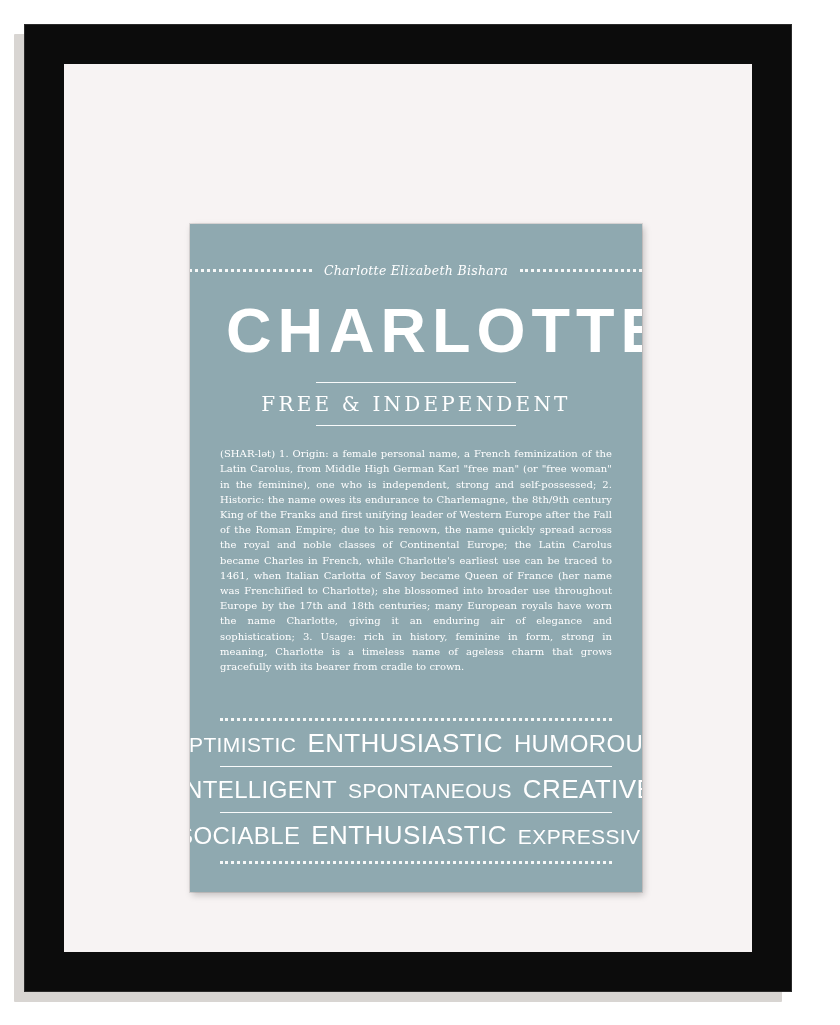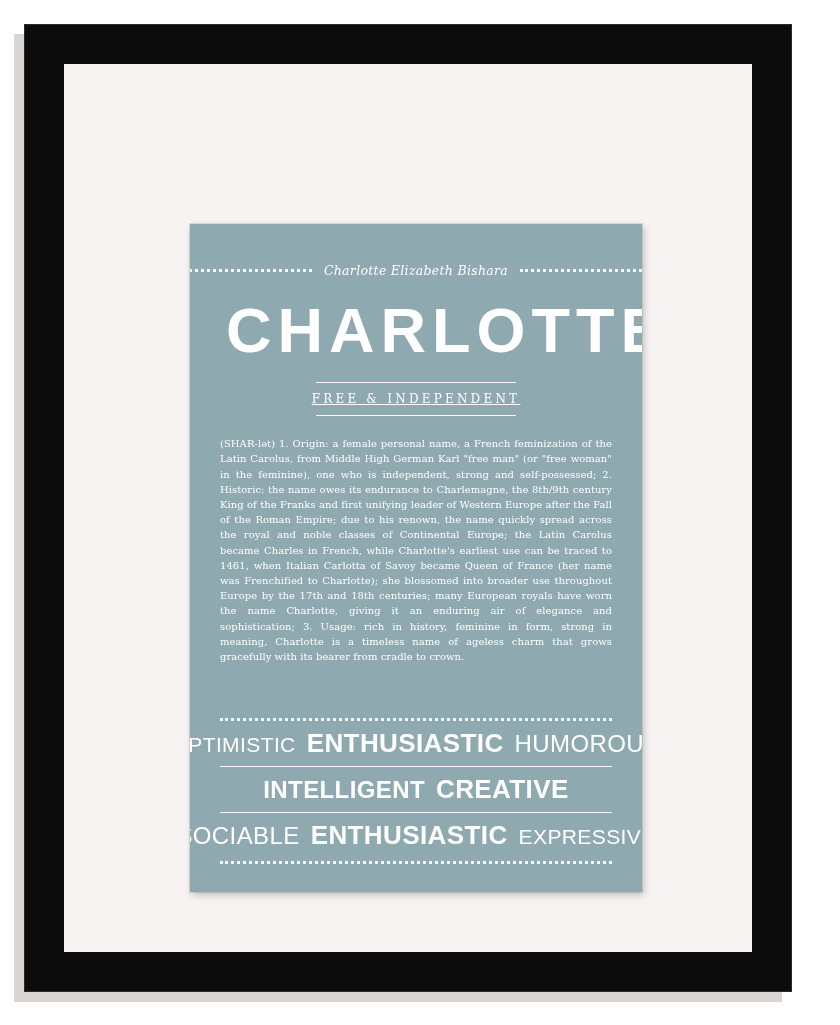--- a/index.html
+++ b/index.html
@@ -125,25 +125,24 @@
   }
   .rule-short {
     width: 200px;
     height: 0;
     border-top: 1.5px solid #ffffff;
     margin: 0 auto;
     opacity: .95;
   }
   .tagline {
     font-family: "DejaVu Serif", serif;
-    font-size: 12px;
+    font-size: 20px;
     letter-spacing: 3.2px;
     margin: 9px 0 9px 0;
     white-space: nowrap;
-    text-decoration: underline;
   }
 
   
   .definition {
     margin-top: 20px;
     font-family: "DejaVu Serif", serif;
     font-size: 10px;
     line-height: 1.52;
     text-align: justify;
     letter-spacing: .05px;
@@ -169,21 +168,21 @@
   }
   .trait-row {
     display: flex;
     align-items: baseline;
     justify-content: center;
     gap: 11px;
     white-space: nowrap;
     padding: 7px 0 7px 0;
   }
   .t-reg { font-weight: normal; }
-  .t-bold { font-weight: bold; }
+  .t-bold { font-weight: normal; }
   .s-20 { font-size: 21px; letter-spacing: .4px; }
   .s-23 { font-size: 24px; letter-spacing: .4px; }
   .s-25 { font-size: 26px; letter-spacing: .4px; }
 </style>
 </head>
 <body>
 
 <div class="wall">
 
   <div class="frame-shadow"></div>
@@ -215,20 +214,21 @@
           <div class="trait-row">
             <span class="t-reg s-20">OPTIMISTIC</span>
             <span class="t-bold s-25">ENTHUSIASTIC</span>
             <span class="t-reg s-23">HUMOROUS</span>
           </div>
 
           <div class="solidrule-wide"></div>
 
           <div class="trait-row">
             <span class="t-bold s-23">INTELLIGENT</span>
+            <span class="t-reg s-20">SPONTANEOUS</span>
             <span class="t-bold s-25">CREATIVE</span>
           </div>
 
           <div class="solidrule-wide"></div>
 
           <div class="trait-row">
             <span class="t-reg s-23">SOCIABLE</span>
             <span class="t-bold s-25">ENTHUSIASTIC</span>
             <span class="t-reg s-20">EXPRESSIVE</span>
           </div>

